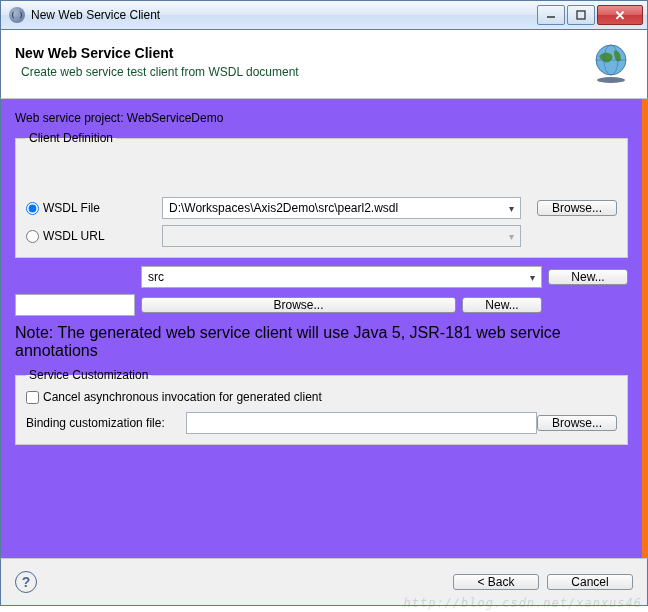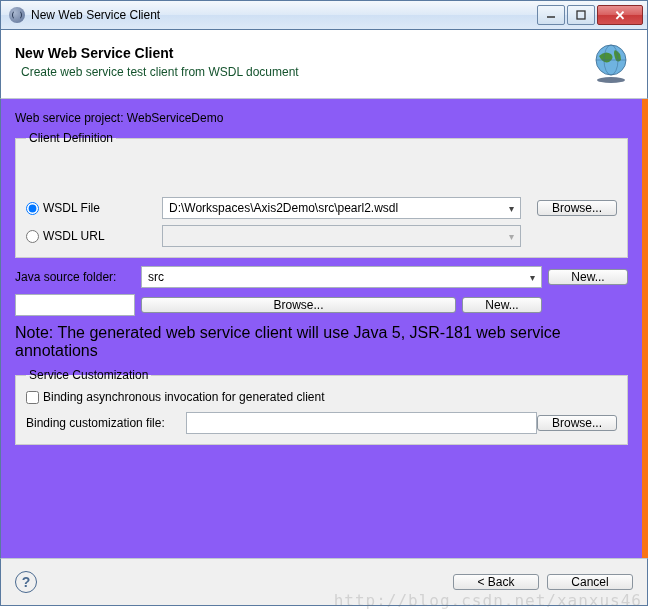--- a/index.html
+++ b/index.html
@@ -151,24 +151,25 @@
       font-size: 14px;
       margin-right: auto;
     }
     .footer-btns { display: flex; gap: 8px; }
     .footer .btn { min-width: 86px; }
     .btn.default { border: 1px solid #3a85c8; box-shadow: inset 0 0 0 1px #8ec0ea; }
     .watermark {
       position: absolute;
       bottom: 2px; right: 6px;
       color: rgba(120,120,120,0.25);
-      font-size: 16px;
+      font-size: 12px;
       font-family: monospace;
       letter-spacing: 1px;
       pointer-events: none;
+      font-style: italic;
     }
   </style>
 </head>
 <body>
 
 <div class="titlebar">
   <div class="app-icon"></div>
   <div class="title">New Web Service Client</div>
   <div class="win-btns">
     <div class="win-btn">
@@ -226,38 +227,37 @@
         <span>WSDL URL</span>
       </label>
       <div class="combo-dis">
         <span></span>
       </div>
       <div></div>
     </div>
   </fieldset>
 
   <div class="below-fs">
-    <span>Java source folder:</span>
     <div class="combo" style="grid-column: 2 / span 2; text-align: center;">
       <span>src</span>
     </div>
     <button class="btn">New...</button>
 
     <input class="text-input" type="text" value="" style="">
     <button class="btn">Browse...</button>
     <button class="btn">New...</button>
   </div>
 
   <div class="note">Note: The generated web service client will use Java 5, JSR-181 web service annotations</div>
 
   <fieldset style="margin-top:8px;">
     <legend>Service Customization</legend>
     <label class="checkbox-row">
       <input type="checkbox" style="">
-      <span>Binding asynchronous invocation for generated client</span>
+      <span>Cancel asynchronous invocation for generated client</span>
     </label>
     <div class="binding-row">
       <span>Binding customization file:</span>
       <input class="text-input" type="text" value="" style="">
       <button class="btn">Browse...</button>
     </div>
   </fieldset>
 </div>
 
 <div class="footer">

